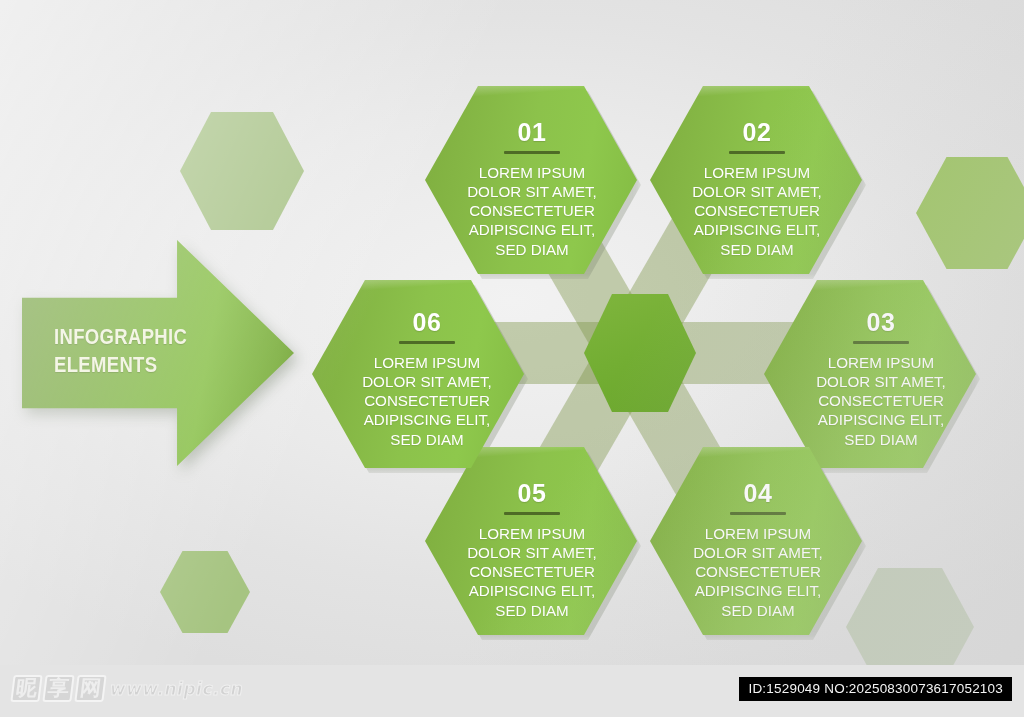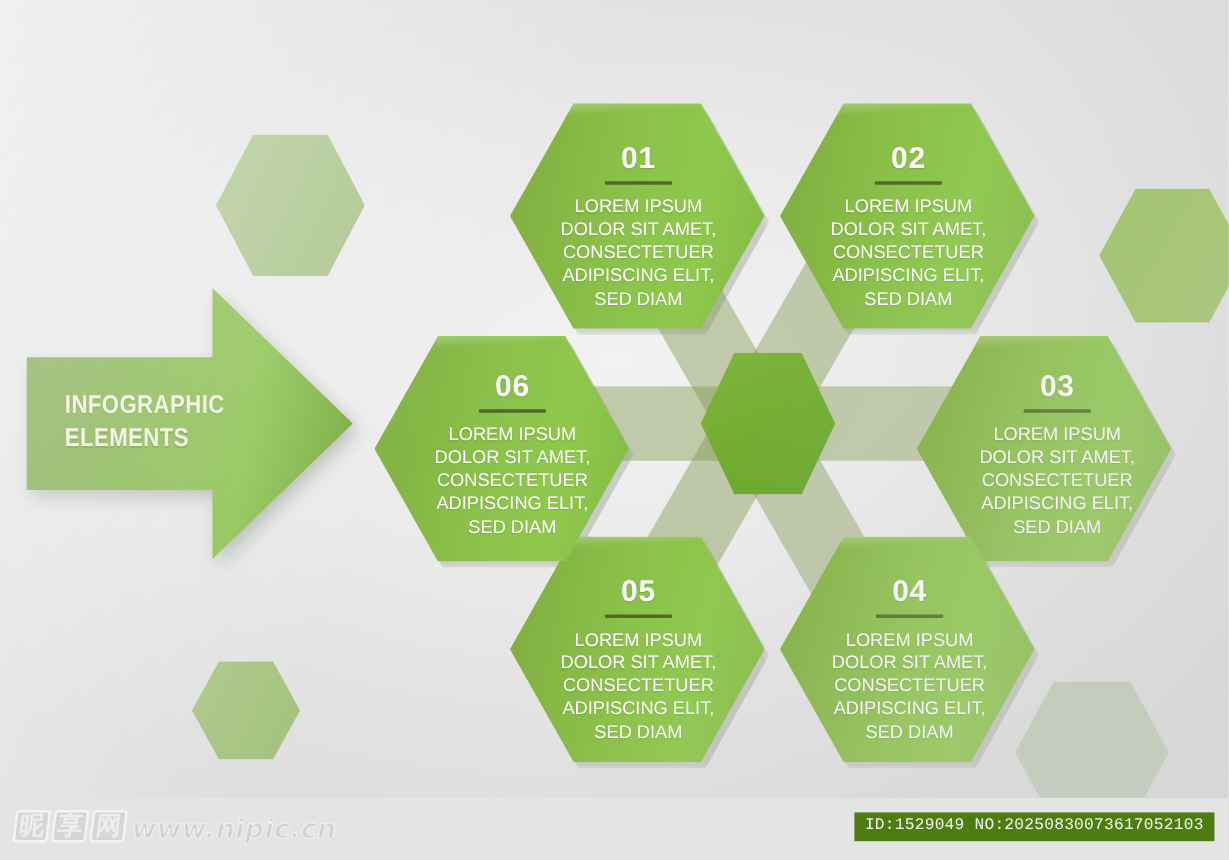--- a/index.html
+++ b/index.html
@@ -184,38 +184,38 @@
     border-radius: 3px;
     padding: 0 2px;
     line-height: 23px;
     transform: skewX(-7deg);
     font-family: "DejaVu Sans", sans-serif;
   }
   #wm-url {
     position: absolute;
     left: 110px;
     top: 14px;
-    font-size: 22px;
+    font-size: 17px;
     font-weight: bold;
     font-style: italic;
     color: #d2d2d2;
     -webkit-text-stroke: 1px #efefef;
     letter-spacing: 0.5px;
     font-family: "DejaVu Sans", sans-serif;
   }
   #wm-id {
     position: absolute;
     right: 12px;
     top: 12px;
-    background: #4d7c0f;
+    background: #000000;
     color: #f4f4f4;
     font-size: 13.5px;
     padding: 4px 9px 5px 9px;
     letter-spacing: 0.2px;
-    font-family: Liberation Mono, monospace;
+    font-family: Liberation Sans, sans-serif;
   }
 </style>
 </head>
 <body>
 
 <div id="stage">
 
   <div class="bg-wash"></div>
 
   <div class="deco" style="left:180px; top:112px; width:124px; height:118px; background:#aac48a;"></div>

